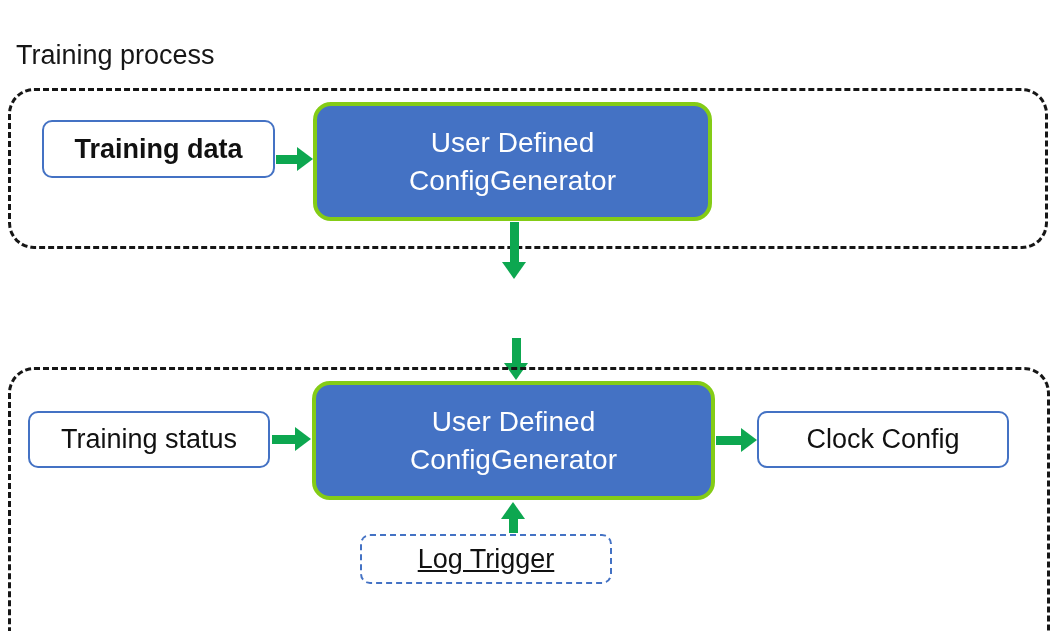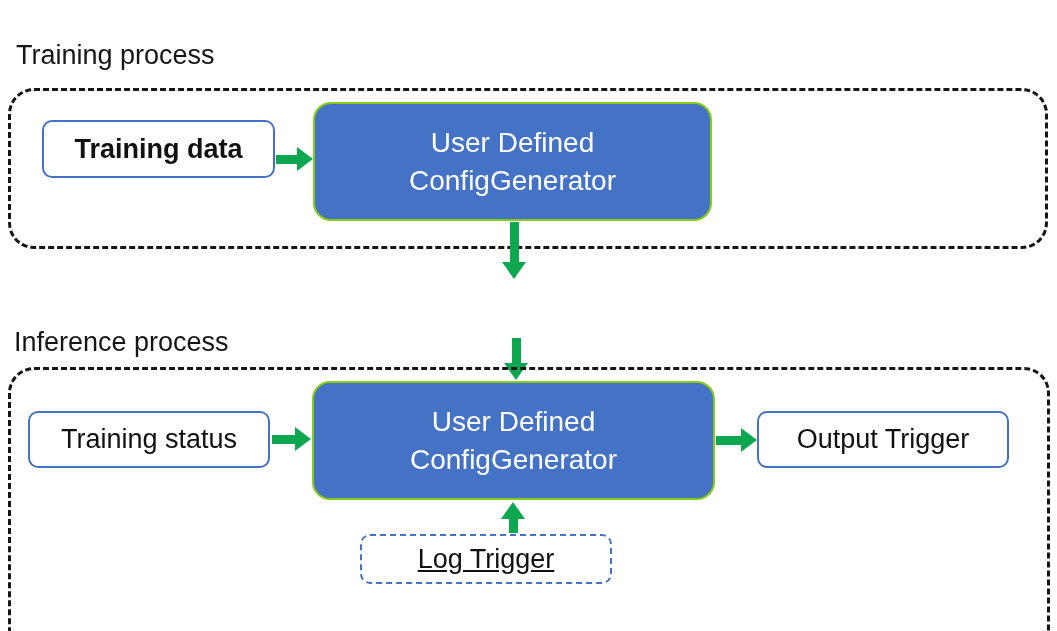--- a/index.html
+++ b/index.html
@@ -38,21 +38,21 @@
     align-items: center;
     justify-content: center;
     font-size: 27px;
     color: #111111;
     box-sizing: border-box;
     white-space: nowrap;
   }
 
   .node-box {
     background: #4472C4;
-    border: 2px solid #84cc16;
+    border: 4px solid #84cc16;
     border-radius: 18px;
     display: flex;
     flex-direction: column;
     align-items: center;
     justify-content: center;
     color: #ffffff;
     font-size: 28px;
     line-height: 1.34;
     box-sizing: border-box;
     text-align: right;
@@ -125,42 +125,41 @@
     <div class="stem"></div>
     <div class="head"></div>
   </div>
 
 
   <div class="abs arrow-down" style="left:504px; top:302px; width:24px; height:42px;">
     <div class="stem"></div>
     <div class="head"></div>
   </div>
 
-  <div class="abs section-title" style="left:14px; top:291px;">Inference process</div>
 
   <div class="abs dashed-container" style="left:8px; top:331px; width:1036px; height:288px;"></div>
 
   <div class="abs io-box" style="left:28px; top:375px; width:242px; height:57px;">Training status</div>
 
   <div class="abs arrow-right" style="left:272px; top:391px; width:39px; height:24px;">
     <div class="stem"></div>
     <div class="head"></div>
   </div>
 
   <div class="abs node-box" style="left:312px; top:345px; width:403px; height:119px;">
     <span>User Defined</span>
     <span>ConfigGenerator</span>
   </div>
 
   <div class="abs arrow-right" style="left:716px; top:392px; width:41px; height:24px;">
     <div class="stem"></div>
     <div class="head"></div>
   </div>
 
-  <div class="abs io-box" style="left:757px; top:375px; width:252px; height:57px;">Output Trigger</div>
+  <div class="abs io-box" style="left:757px; top:375px; width:252px; height:57px;">Clock Config</div>
 
   <div class="abs arrow-up" style="left:501px; top:466px; width:24px; height:31px;">
     <div class="head"></div>
     <div class="stem"></div>
   </div>
 
   <div class="abs trigger-box" style="left:360px; top:498px; width:252px; height:50px;">Log Trigger</div>
 
 
 </div>

